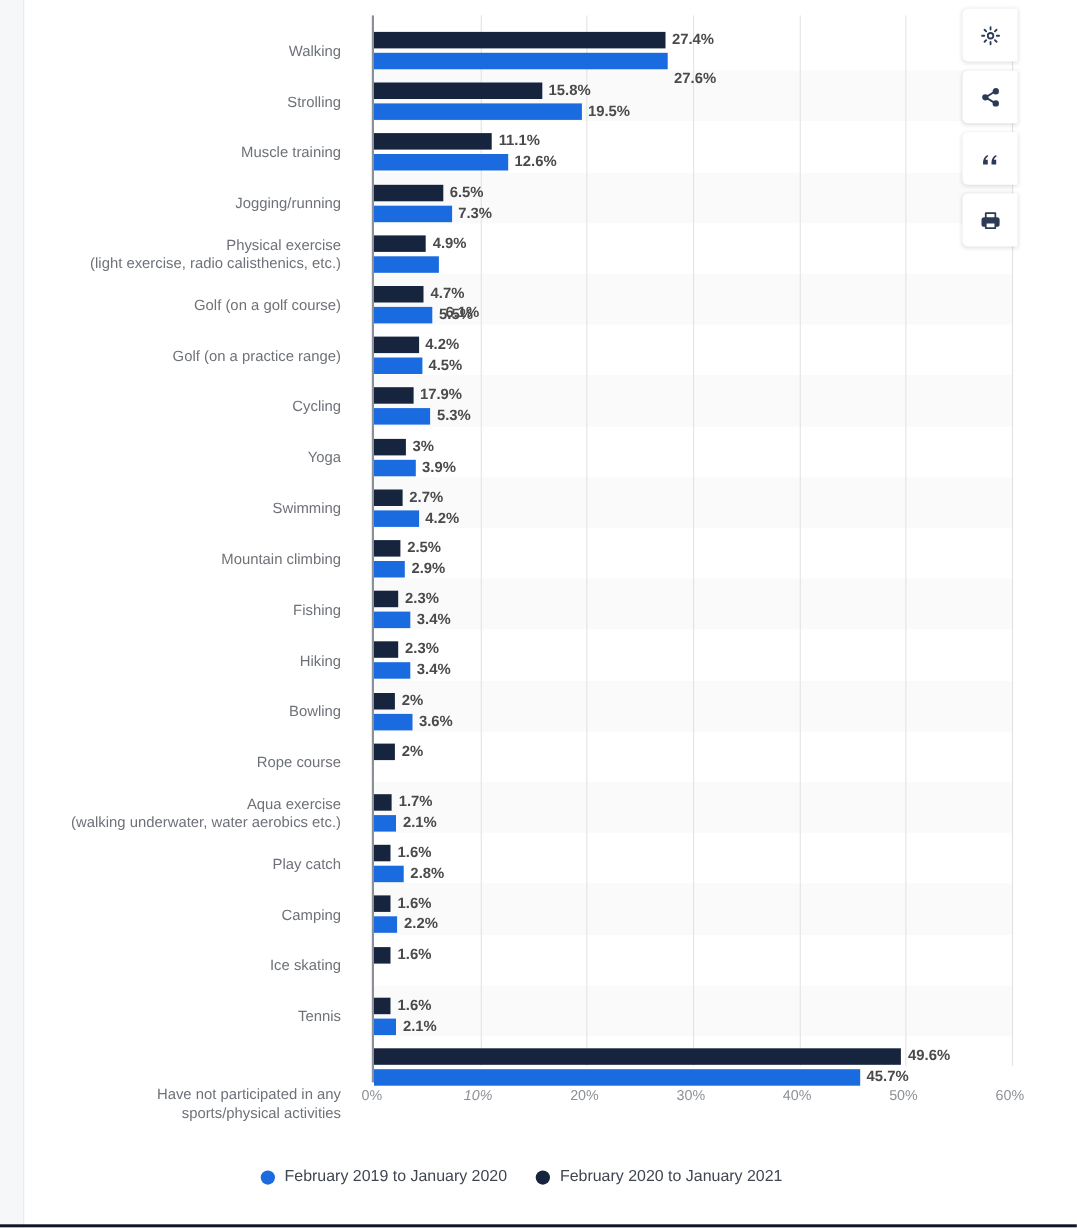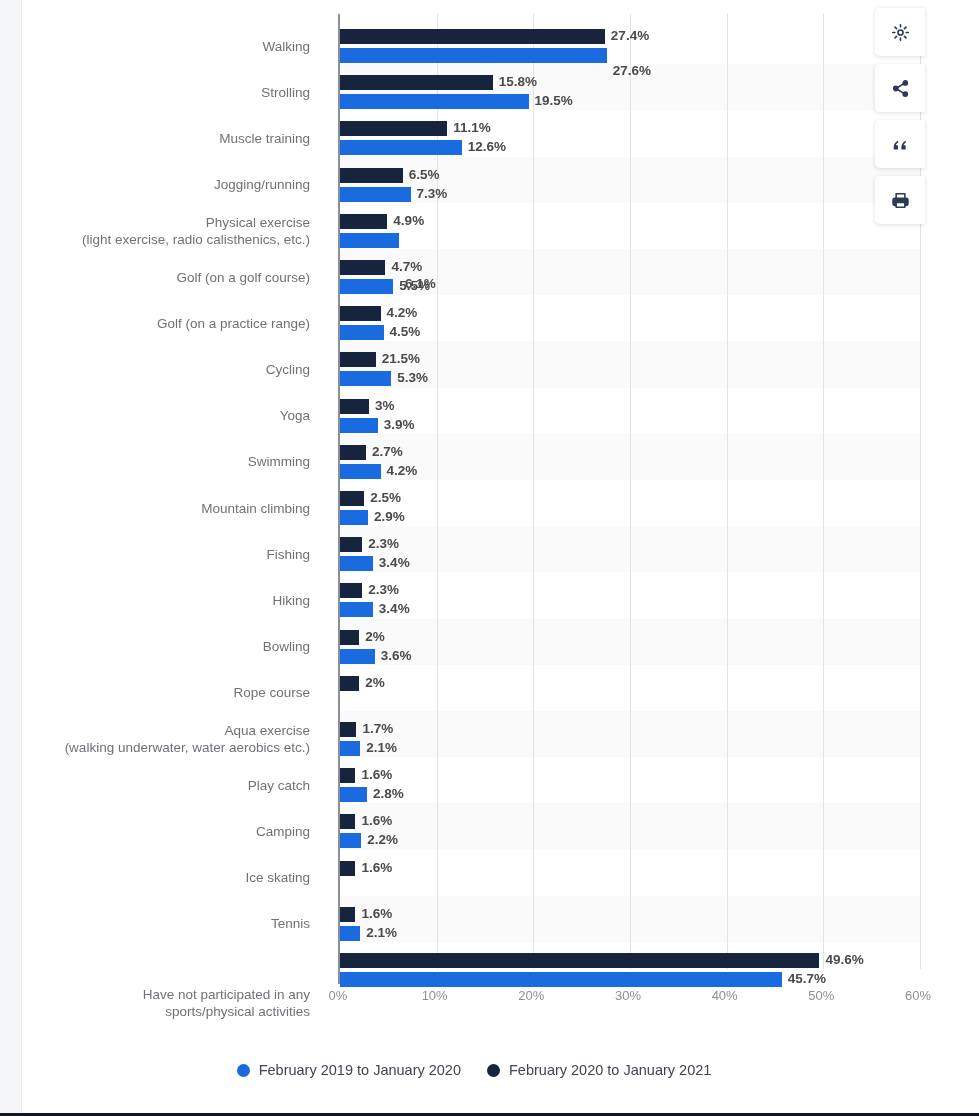--- a/index.html
+++ b/index.html
@@ -330,21 +330,21 @@
             <div class="bar-val prev" style="left: 59.1667px;">5.5%</div>
           </div>
           <div class="row" style="top: 290.2px; height: 38px;">
             <div class="bar curr" style="width: 40.6px; background: rgb(23, 36, 62);"></div>
             <div class="bar-val curr" style="left: 46.6px;">4.2%</div>
             <div class="bar prev" style="width: 43.5px; background: rgb(26, 106, 224);"></div>
             <div class="bar-val prev" style="left: 49.5px;">4.5%</div>
           </div>
           <div class="row" style="top: 336.4px; height: 38px;">
             <div class="bar curr" style="width: 35.7667px; background: rgb(23, 36, 62);"></div>
-            <div class="bar-val curr" style="left: 41.7667px;">21.5%</div>
+            <div class="bar-val curr" style="left: 41.7667px;">17.9%</div>
             <div class="bar prev" style="width: 51.2333px; background: rgb(26, 106, 224);"></div>
             <div class="bar-val prev" style="left: 57.2333px;">5.3%</div>
           </div>
           <div class="row" style="top: 382.6px; height: 38px;">
             <div class="bar curr" style="width: 29px; background: rgb(23, 36, 62);"></div>
             <div class="bar-val curr" style="left: 35px;">3%</div>
             <div class="bar prev" style="width: 37.7px; background: rgb(26, 106, 224);"></div>
             <div class="bar-val prev" style="left: 43.7px;">3.9%</div>
           </div>
           <div class="row" style="top: 428.8px; height: 38px;">
@@ -413,21 +413,21 @@
             <div class="bar curr" style="width: 479.467px; background: rgb(23, 36, 62);"></div>
             <div class="bar-val curr" style="left: 485.467px;">49.6%</div>
             <div class="bar prev" style="width: 441.767px; background: rgb(26, 106, 224);"></div>
             <div class="bar-val prev" style="left: 447.767px;">45.7%</div>
           </div>
         </div>
     </div>
 
     <div id="axis-ticks">
         <div class="tick" style="left: 0px;">0%</div>
-        <div class="tick" style="left: 96.6667px;">10%</div>
+        <div class="tick" style="left: 96.6667px; font-style: italic;">10%</div>
         <div class="tick" style="left: 193.333px;">20%</div>
         <div class="tick" style="left: 290px;">30%</div>
         <div class="tick" style="left: 386.667px;">40%</div>
         <div class="tick" style="left: 483.333px;">50%</div>
         <div class="tick" style="left: 580px;">60%</div>
       </div>
 
 
     <div id="legend">
         <div class="legend-item">

